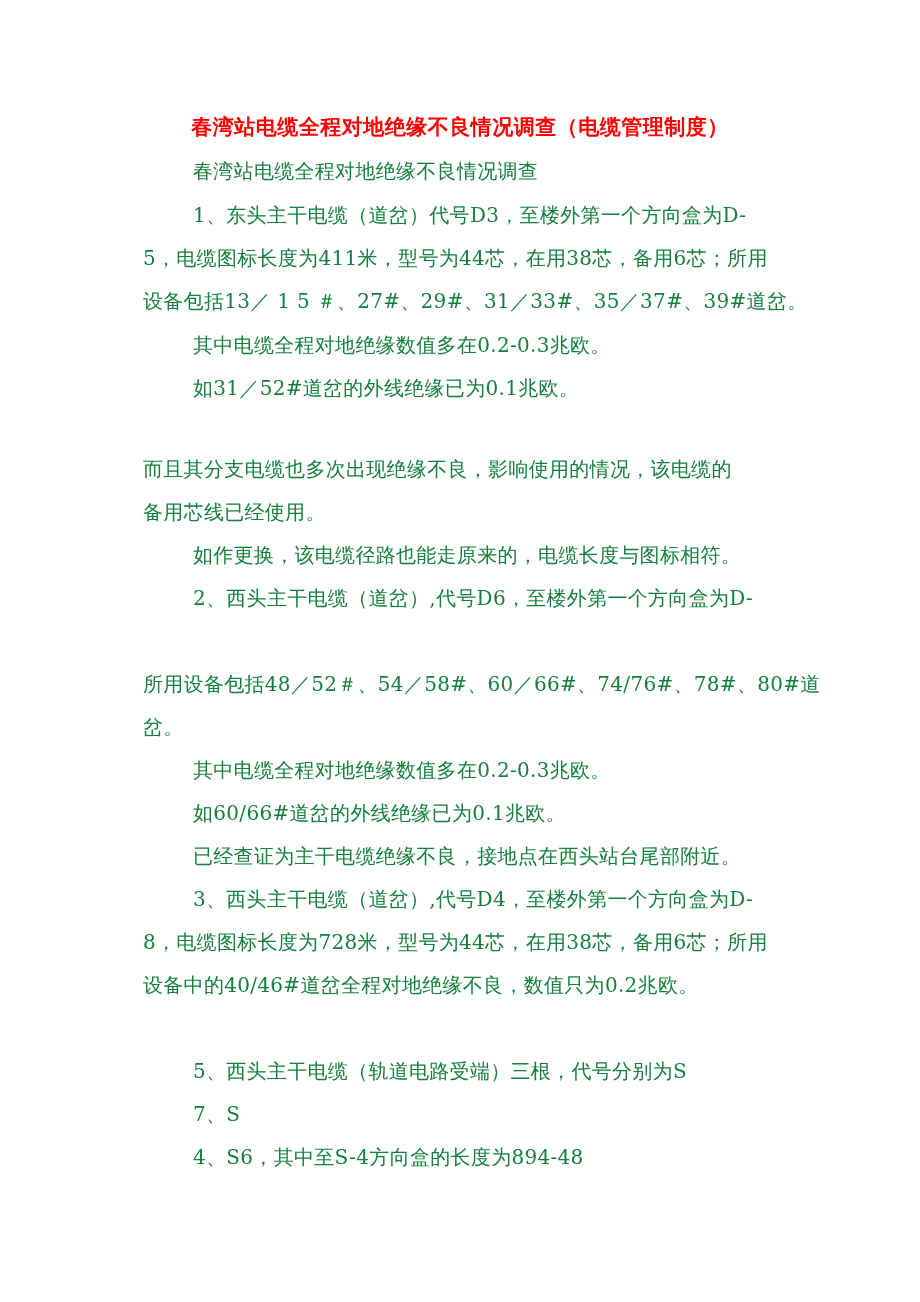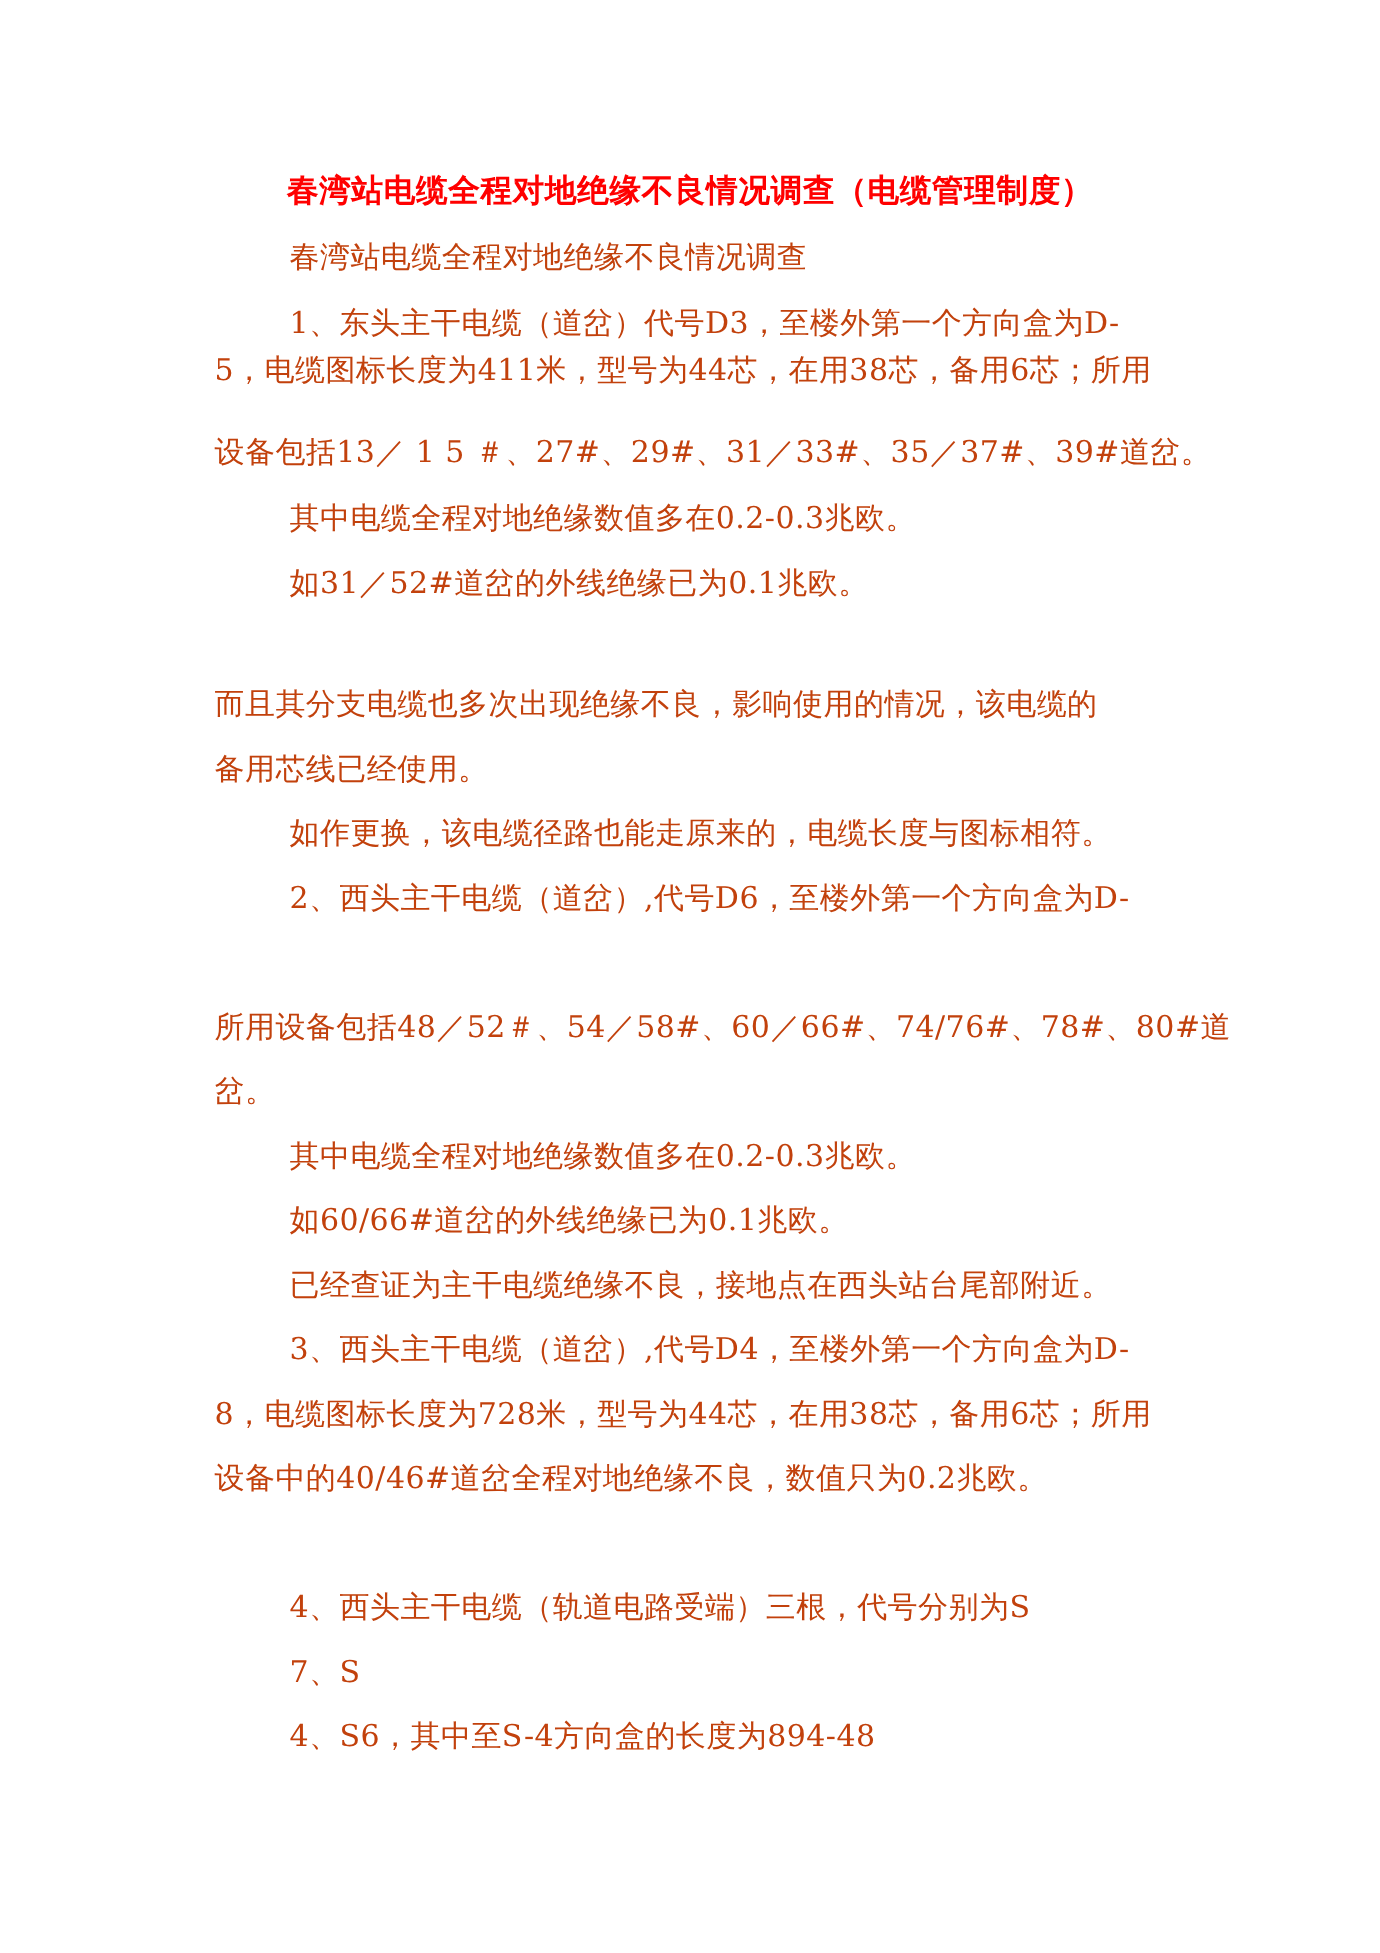--- a/index.html
+++ b/index.html
@@ -36,45 +36,45 @@
       color: #ff0000;
       letter-spacing: 0.5px;
       white-space: nowrap;
     }
     .line {
       position: absolute;
       left: 143px;
       font-size: 20px;
       line-height: 28px;
       white-space: nowrap;
-      color: #c2410c;
+      color: #15803d;
       letter-spacing: 0.3px;
     }
     .line.indent { left: 193px; }
   </style>
 </head>
 <body>
 
 <div class="page">
   <div class="title">春湾站电缆全程对地绝缘不良情况调查（电缆管理制度）</div>
 
   <div class="line indent" style="top:157px">春湾站电缆全程对地绝缘不良情况调查</div>
   <div class="line indent" style="top:201px">1、东头主干电缆（道岔）代号D3，至楼外第一个方向盒为D-</div>
-  <div class="line" style="top:232px">5，电缆图标长度为411米，型号为44芯，在用38芯，备用6芯；所用</div>
+  <div class="line" style="top:244px">5，电缆图标长度为411米，型号为44芯，在用38芯，备用6芯；所用</div>
   <div class="line" style="top:287px">设备包括13／ 1 5 ＃、27#、29#、31／33#、35／37#、39#道岔。</div>
   <div class="line indent" style="top:331px">其中电缆全程对地绝缘数值多在0.2-0.3兆欧。</div>
   <div class="line indent" style="top:374px">如31／52#道岔的外线绝缘已为0.1兆欧。</div>
   <div class="line" style="top:455px">而且其分支电缆也多次出现绝缘不良，影响使用的情况，该电缆的</div>
   <div class="line indent" style="top:541px">如作更换，该电缆径路也能走原来的，电缆长度与图标相符。</div>
   <div class="line" style="top:498px">备用芯线已经使用。</div>
   <div class="line indent" style="top:584px">2、西头主干电缆（道岔）,代号D6，至楼外第一个方向盒为D-</div>
   <div class="line" style="top:670px">所用设备包括48／52＃、54／58#、60／66#、74/76#、78#、80#道</div>
   <div class="line" style="top:713px">岔。</div>
   <div class="line indent" style="top:756px">其中电缆全程对地绝缘数值多在0.2-0.3兆欧。</div>
   <div class="line indent" style="top:799px">如60/66#道岔的外线绝缘已为0.1兆欧。</div>
   <div class="line indent" style="top:842px">已经查证为主干电缆绝缘不良，接地点在西头站台尾部附近。</div>
   <div class="line indent" style="top:885px">3、西头主干电缆（道岔）,代号D4，至楼外第一个方向盒为D-</div>
   <div class="line" style="top:928px">8，电缆图标长度为728米，型号为44芯，在用38芯，备用6芯；所用</div>
   <div class="line" style="top:971px">设备中的40/46#道岔全程对地绝缘不良，数值只为0.2兆欧。</div>
-  <div class="line indent" style="top:1057px">4、西头主干电缆（轨道电路受端）三根，代号分别为S</div>
+  <div class="line indent" style="top:1057px">5、西头主干电缆（轨道电路受端）三根，代号分别为S</div>
   <div class="line indent" style="top:1100px">7、S</div>
   <div class="line indent" style="top:1143px">4、S6，其中至S-4方向盒的长度为894-48</div>
 </div>
 
 </body></html>

